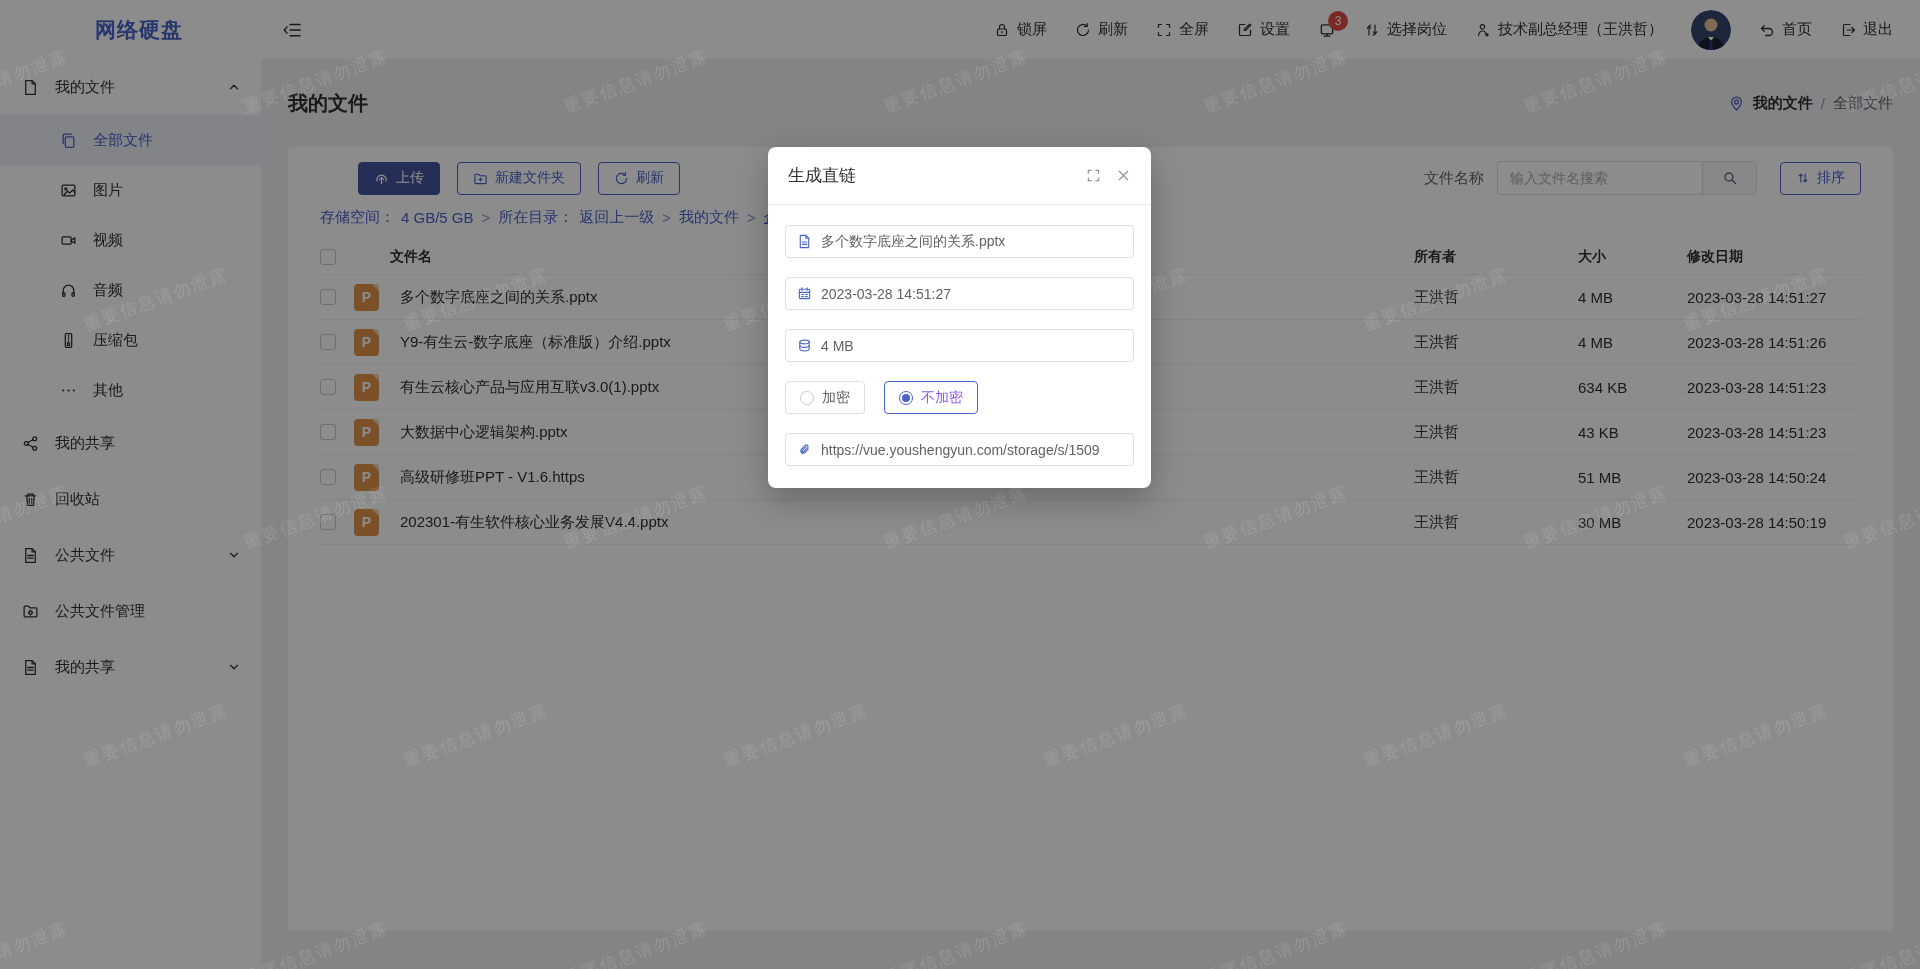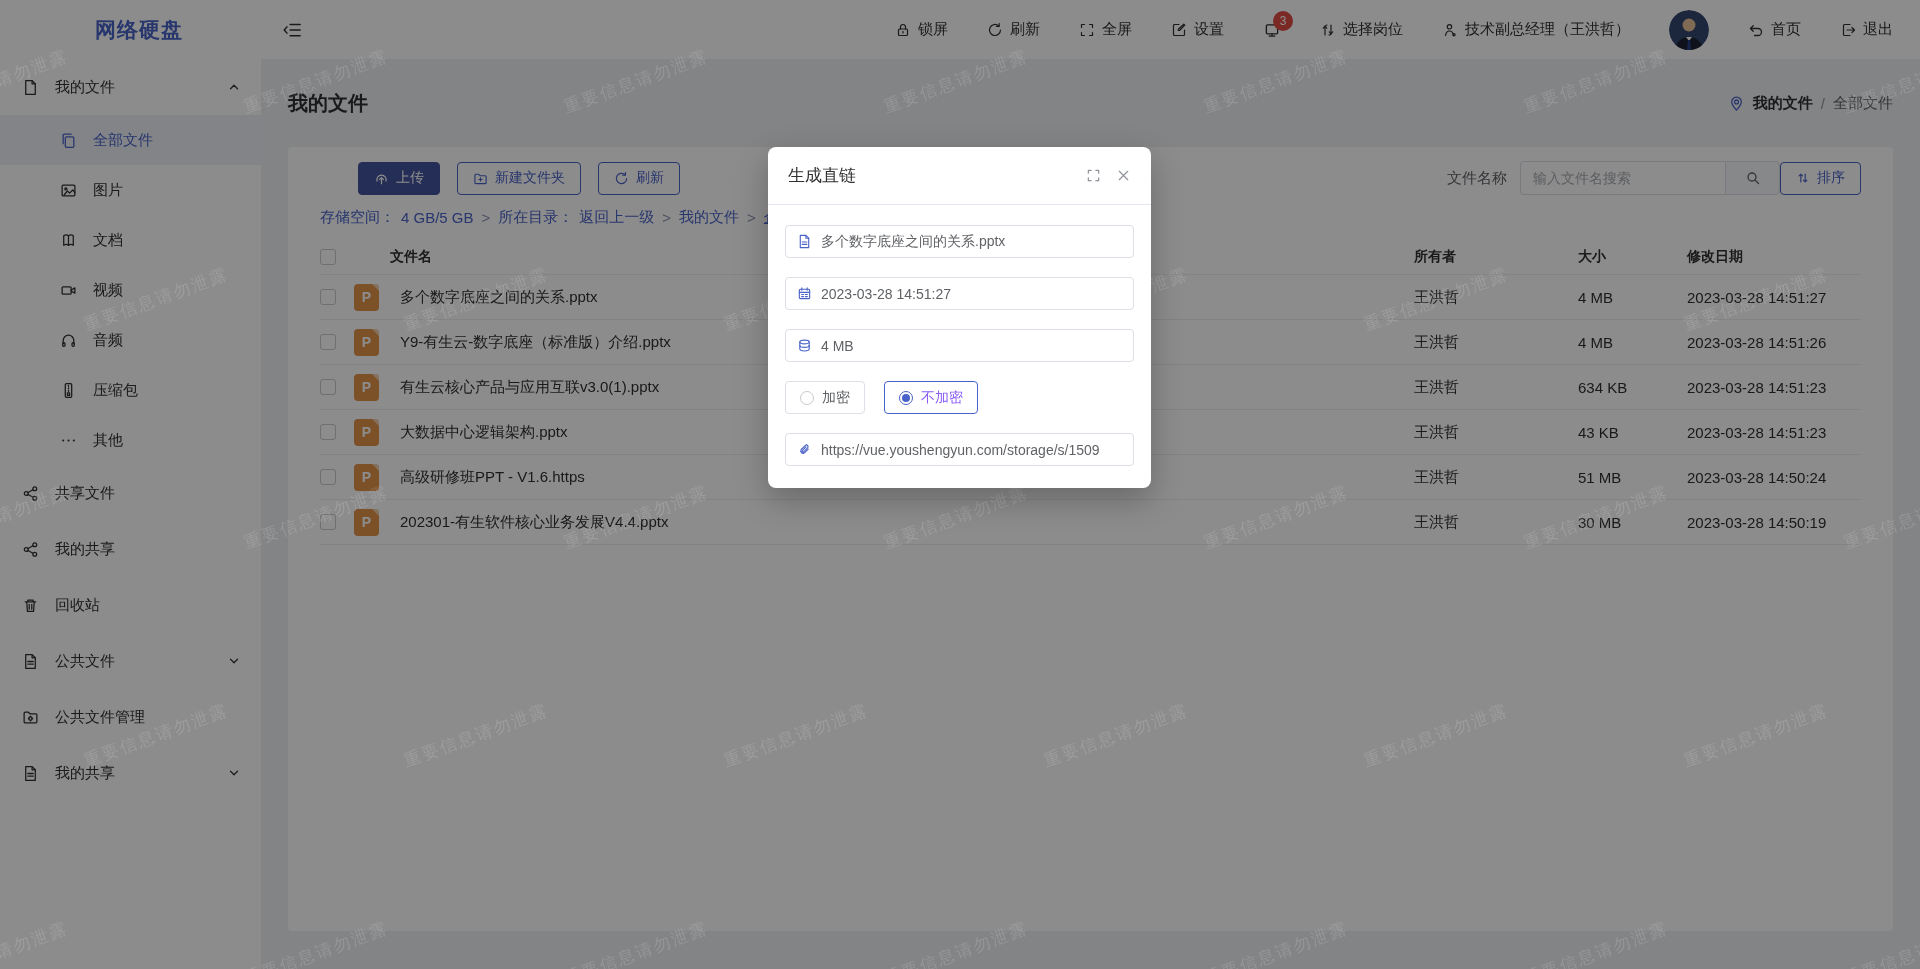--- a/index.html
+++ b/index.html
@@ -15,21 +15,21 @@
   .s-item .ic { color:#303133; }
   .s-sub { height:50px; padding-left:60px; }
   .s-item .lbl { margin-left:16px; flex:1; font-size:15px; }
   .s-item.active { background:#edf0f7; color:#4a63c8; }
   .s-item.active .ic { color:#4a63c8; }
   .chev { color:#909399; }
 
   
   .header { position:absolute; left:261px; top:0; width:1659px; height:59px; background:#fff; z-index:1;
     display:flex; align-items:center; padding:0 27px 0 21px; }
-  .h-right { margin-left:auto; display:flex; align-items:center; gap:39px; }
+  .h-right { margin-left:auto; display:flex; align-items:center; gap:28px; }
   .h-act { display:flex; align-items:center; gap:7px; cursor:pointer; font-size:15px; color:#303133; white-space:nowrap; }
   .bell-wrap { position:relative; cursor:pointer; }
   .badge { position:absolute; top:-9px; left:10px; min-width:20px; height:20px; border-radius:10px;
     background:#e04b43; color:#fff; font-size:12px; display:flex; align-items:center; justify-content:center; padding:0 5px; }
   .avatar { width:40px; height:40px; border-radius:50%; overflow:hidden; cursor:pointer; flex:0 0 auto; }
 
   
   .content { position:absolute; left:261px; top:59px; width:1659px; height:910px; background:#eef0f4; z-index:1; padding:0 27px; }
   .page-head { height:88px; display:flex; align-items:center; }
   .page-title { font-size:20px; font-weight:bold; color:#303133; }
@@ -46,21 +46,21 @@
   .btn.primary { background:#44549e; border-color:#44549e; color:#fff; }
   .btn + .btn { margin-left:17px; }
   .tb-right { margin-left:auto; display:flex; align-items:center; }
   .tb-label { color:#606266; font-size:15px; margin-right:13px; }
   .search-box { display:flex; align-items:stretch; height:34px; }
   .search-input { width:205px; border:1px solid #dcdfe6; border-right:none; border-radius:4px 0 0 4px;
     padding:0 12px; font-size:14px; color:#606266; outline:none; background:#fff; }
   .search-input::placeholder { color:#a8abb2; }
   .search-btn { width:55px; border:1px solid #dcdfe6; border-radius:0 4px 4px 0; background:#f5f7fa;
     display:flex; align-items:center; justify-content:center; color:#606266; cursor:pointer; }
-  .sort-btn { }
+  .sort-btn { margin-left:23px; }
 
   .pathbar { display:flex; align-items:center; gap:6px; height:44px; font-size:15px; color:#4a63c8; white-space:nowrap; }
   .pathbar .gt { color:#8a93b5; padding:0 2px; }
   .pathbar .link { cursor:pointer; }
   .pathbar .underl { text-decoration:underline; cursor:pointer; }
 
   .grid { display:grid; grid-template-columns:34px 36px 1fr 164px 109px 174px; align-items:center; }
   .thead { height:36px; border-bottom:1px solid #ebeef5; font-weight:bold; color:#303133; }
   .trow { height:45px; border-bottom:1px solid #ebeef5; color:#303133; }
   .cbx { width:16px; height:16px; border:1px solid #c8cad0; border-radius:3px; background:#fff; cursor:pointer; }
@@ -136,30 +136,20 @@
             <rect x="2" y="3" width="12" height="10" rx="1"></rect>
             <circle cx="5.5" cy="6.5" r="1"></circle>
             <path d="M4 12l3-3.5 2 2 3-3 2 2.5"></path>
           </svg>
         </span>
       <span class="lbl">图片</span>
     </div>
     <div class="s-item s-sub">
       <span class="ic">
           <svg width="17" height="17" viewBox="0 0 16 16" fill="none" stroke="currentColor" stroke-width="1.2" stroke-linecap="round" stroke-linejoin="round">
-            <path d="M8 3.5c-1.3-1-3.2-1-4.5 0v9c1.3-1 3.2-1 4.5 0"></path>
-            <path d="M8 3.5c1.3-1 3.2-1 4.5 0v9c-1.3-1-3.2-1-4.5 0"></path>
-            <path d="M8 3.5v9"></path>
-          </svg>
-        </span>
-      <span class="lbl">文档</span>
-    </div>
-    <div class="s-item s-sub">
-      <span class="ic">
-          <svg width="17" height="17" viewBox="0 0 16 16" fill="none" stroke="currentColor" stroke-width="1.2" stroke-linecap="round" stroke-linejoin="round">
             <rect x="2" y="4.5" width="8.5" height="7" rx="1"></rect>
             <path d="M10.5 7.5L14 5.5v5l-3.5-2z"></path>
           </svg>
         </span>
       <span class="lbl">视频</span>
     </div>
     <div class="s-item s-sub">
       <span class="ic">
           <svg width="17" height="17" viewBox="0 0 16 16" fill="none" stroke="currentColor" stroke-width="1.2" stroke-linecap="round" stroke-linejoin="round">
             <path d="M3 11V8a5 5 0 0 1 10 0v3"></path>
@@ -183,31 +173,20 @@
       <span class="ic">
           <svg width="17" height="17" viewBox="0 0 16 16" fill="currentColor">
             <circle cx="3" cy="8" r="1"></circle>
             <circle cx="8" cy="8" r="1"></circle>
             <circle cx="13" cy="8" r="1"></circle>
           </svg>
         </span>
       <span class="lbl">其他</span>
     </div>
 
-    <div class="s-item">
-      <span class="ic">
-          <svg width="17" height="17" viewBox="0 0 16 16" fill="none" stroke="currentColor" stroke-width="1.2" stroke-linecap="round" stroke-linejoin="round">
-            <circle cx="12" cy="3.5" r="1.8"></circle>
-            <circle cx="4" cy="8" r="1.8"></circle>
-            <circle cx="12" cy="12.5" r="1.8"></circle>
-            <path d="M5.7 7.1l4.6-2.7M5.7 8.9l4.6 2.7"></path>
-          </svg>
-        </span>
-      <span class="lbl">共享文件</span>
-    </div>
     <div class="s-item">
       <span class="ic">
           <svg width="17" height="17" viewBox="0 0 16 16" fill="none" stroke="currentColor" stroke-width="1.2" stroke-linecap="round" stroke-linejoin="round">
             <circle cx="12" cy="3.5" r="1.8"></circle>
             <circle cx="4" cy="8" r="1.8"></circle>
             <circle cx="12" cy="12.5" r="1.8"></circle>
             <path d="M5.7 7.1l4.6-2.7M5.7 8.9l4.6 2.7"></path>
           </svg>
         </span>
       <span class="lbl">我的共享</span>

